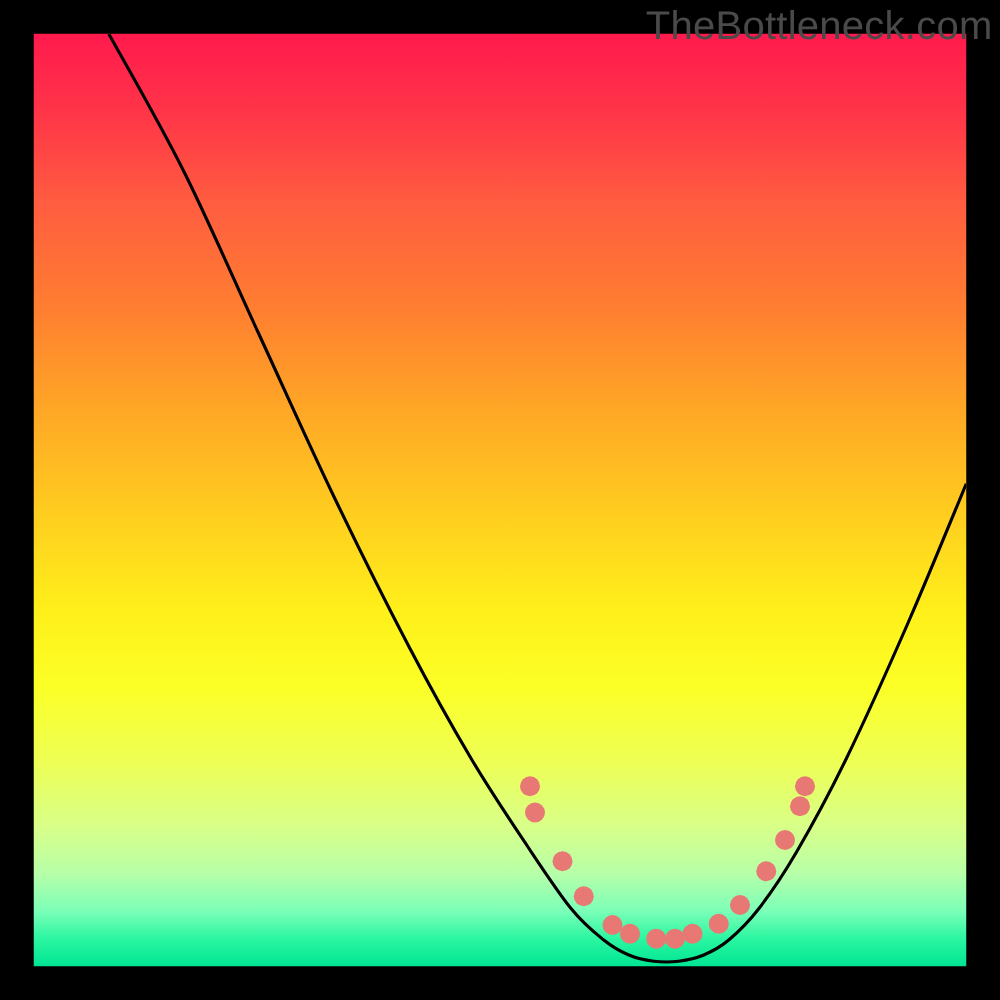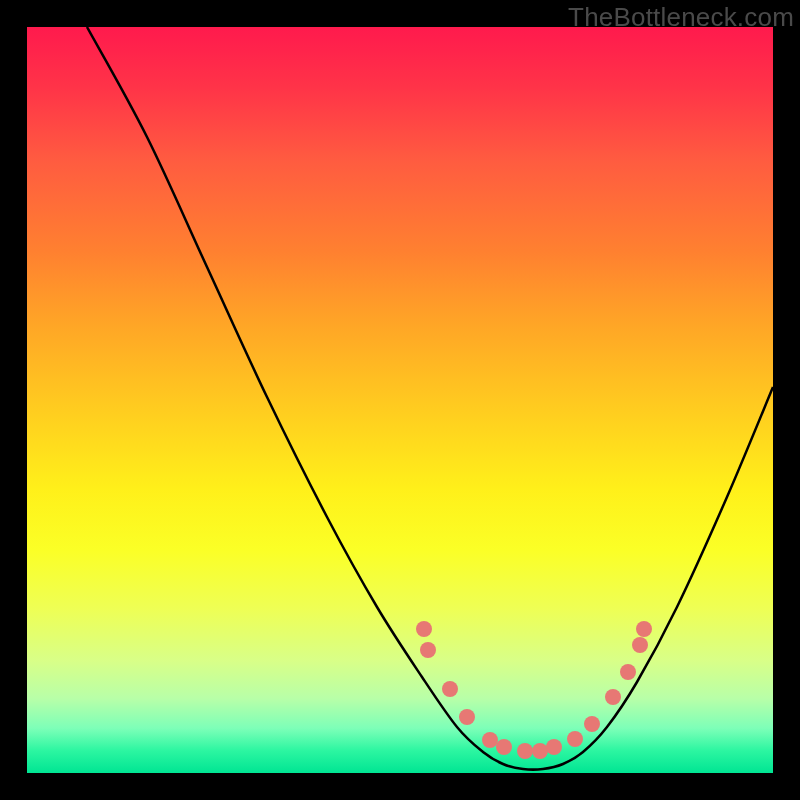--- a/index.html
+++ b/index.html
@@ -31,21 +31,21 @@
       #b8ffa8 90%,
       #7dffb8 94%,
       #2cf6a1 97%,
       #00e593 100%);
   }
   .watermark {
     position: absolute;
     top: 2px;
     right: 6px;
     color: #4a4a4a;
-    font-size: 26px;
+    font-size: 32px;
     font-weight: 500;
     letter-spacing: 0.2px;
     z-index: 50;
   }
   svg.plot {
     position: absolute;
     left: 0;
     top: 0;
     width: 746px;
     height: 746px;

